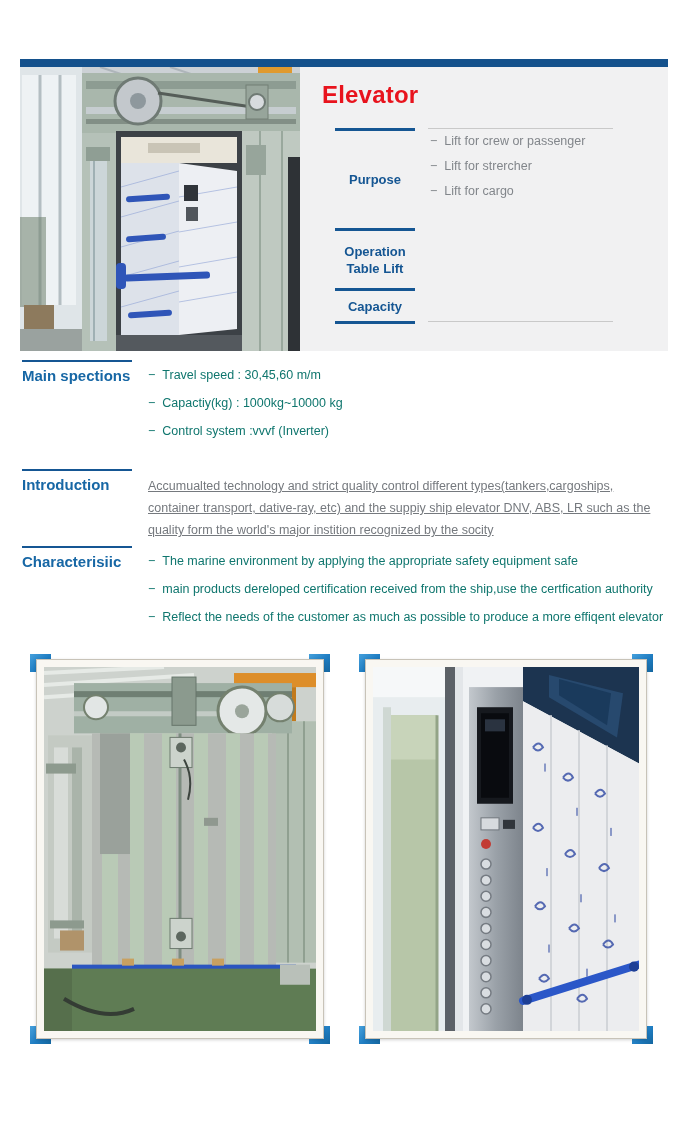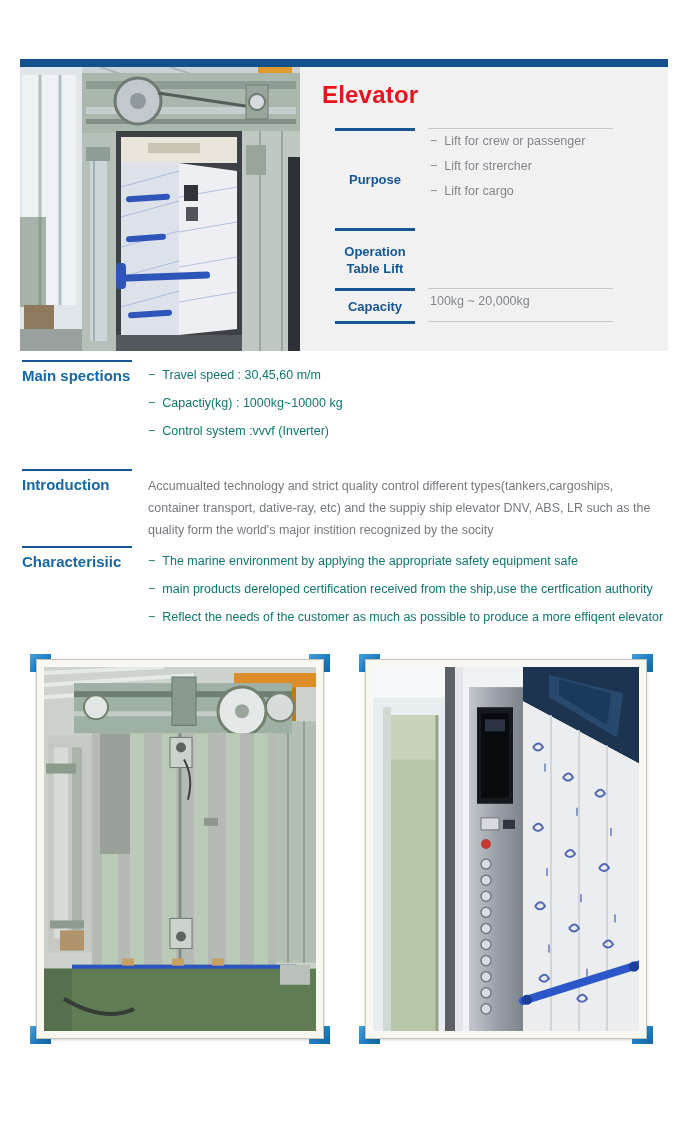--- a/index.html
+++ b/index.html
@@ -31,21 +31,21 @@
   .dash{margin-right:7px;}
   
   .section{position:absolute;left:22px;width:646px;display:flex;align-items:flex-start;}
   .sec-specs{top:360px;} .sec-intro{top:469px;} .sec-char{top:546px;}
   .section-heading{
     width:110px;flex-shrink:0;border-top:2px solid #155693;padding-top:5px;
     font-size:15px;font-weight:bold;color:#1767a5;white-space:nowrap;
   }
   .section-body{margin-left:16px;width:515px;padding-top:2px;}
   .section-item{font-size:12.5px;color:#0f766e;line-height:26px;margin-bottom:2px;white-space:nowrap;}
-  .section-paragraph{font-size:12.5px;color:#75797e;line-height:22px;padding-top:4px;}
+  .section-paragraph{font-size:12.5px;color:#75797e;line-height:22px;padding-top:4px;text-decoration:underline;}
   
   .frame{position:absolute;top:654px;height:390px;}
   .frame-left{left:30px;width:300px;}
   .frame-right{left:359px;width:294px;}
   .corner{position:absolute;width:21px;height:18px;background:linear-gradient(135deg,#45a0dc 0%,#1f7dc2 55%,#14669f 100%);}
   .c-tl{left:0;top:0;} .c-tr{right:0;top:0;} .c-bl{left:0;bottom:0;} .c-br{right:0;bottom:0;}
   .mat{
     position:absolute;left:6px;right:6px;top:5px;bottom:5px;
     background:#f9f7f2;border:1px solid #c8c3b8;padding:7px;
     box-shadow:0 1px 3px rgba(0,0,0,.18);
@@ -146,23 +146,20 @@
         <div class="spec-item"><span class="dash">−</span><span>Lift for cargo</span></div>
       </div>
     </div>
 
     <div class="spec-row r1">
       <div class="lbl">Operation Table Lift</div>
     </div>
 
     <div class="spec-row r2">
       <div class="lbl">Capacity</div>
-      <div class="val">
-        <div class="spec-item">100kg ~ 20,000kg</div>
-      </div>
     </div>
 
     <div class="spec-row closer">
       <div class="lbl"></div>
       <div class="val"></div>
     </div>
   </div>
 </div>
 
 <div class="section sec-specs">

